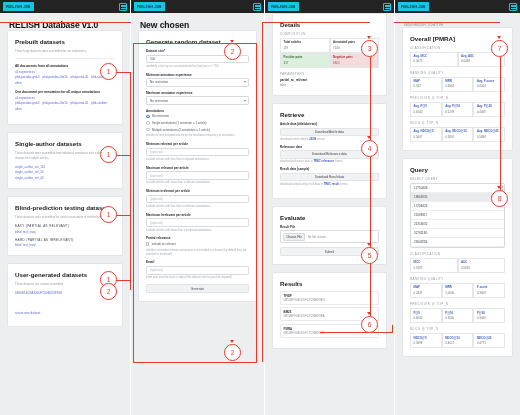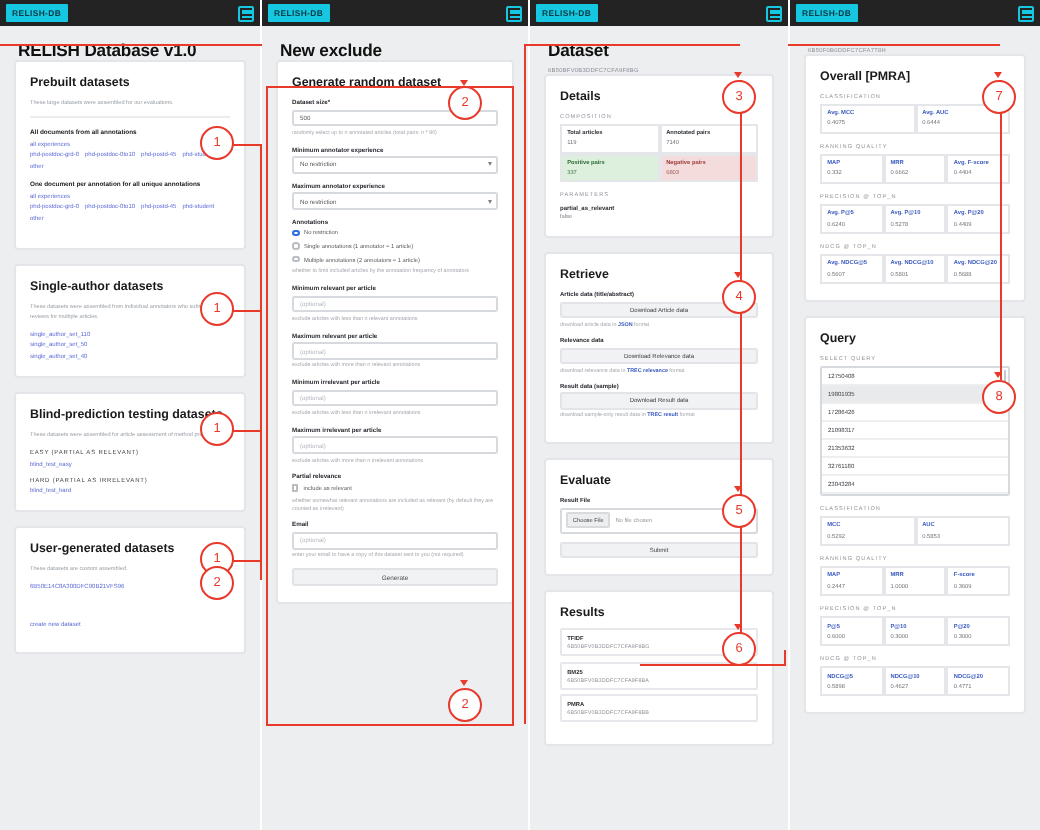--- a/index.html
+++ b/index.html
@@ -239,21 +239,21 @@
   <div class="col c2">
     <div class="navbar">
       <span class="brand">RELISH-DB</span>
       <span class="hamburger">
           <i></i>
           <i></i>
           <i></i>
         </span>
     </div>
     <div class="page-head">
-      <div class="page-title">New exclude</div>
+      <div class="page-title">New chosen</div>
     </div>
 
     <div class="card">
       <div class="card-title">Generate random dataset</div>
 
       <div class="fld">
         <span class="lbl">Dataset size*</span>
         <div class="inp">500</div>
         <div class="help">randomly select up to n annotated articles (total pairs: n * 90)</div>
       </div>
@@ -332,24 +332,20 @@
   </div>
 
   <div class="col c3">
     <div class="navbar">
       <span class="brand">RELISH-DB</span>
       <span class="hamburger">
           <i></i>
           <i></i>
           <i></i>
         </span>
-    </div>
-    <div class="page-head">
-      <div class="page-title">Dataset</div>
-      <div class="page-sub">6B50BFV0B3DDFC7CFA9F8BG</div>
     </div>
 
     <div class="card">
       <div class="card-title">Details</div>
       <div class="sec-cap">COMPOSITION</div>
       <div class="grid2">
         <div class="cell plain">
           <div class="k">Total articles</div>
           <div class="v">119</div>
         </div>

